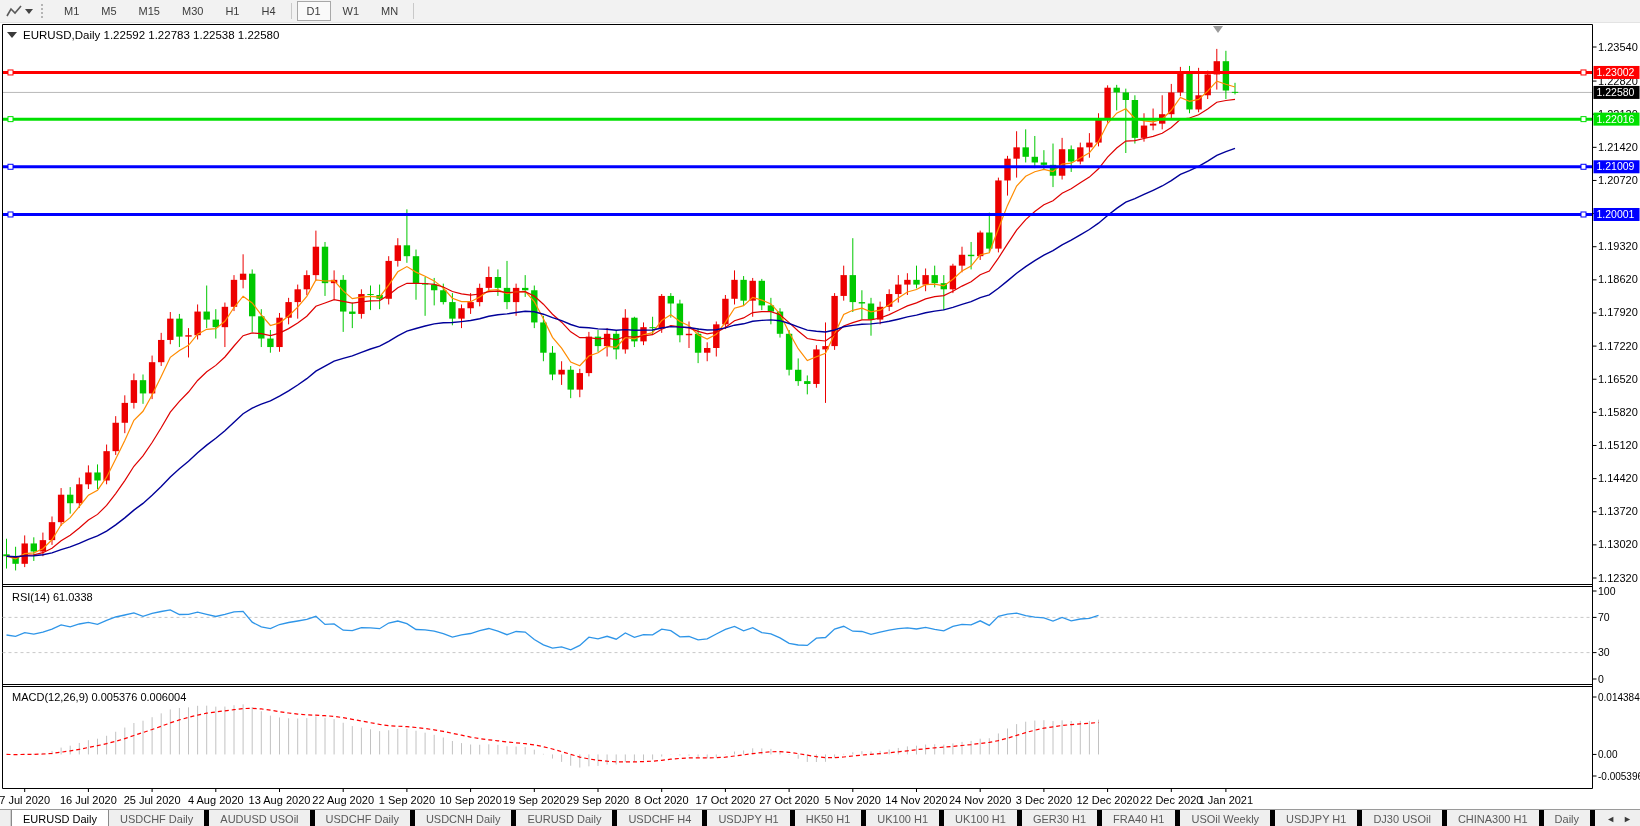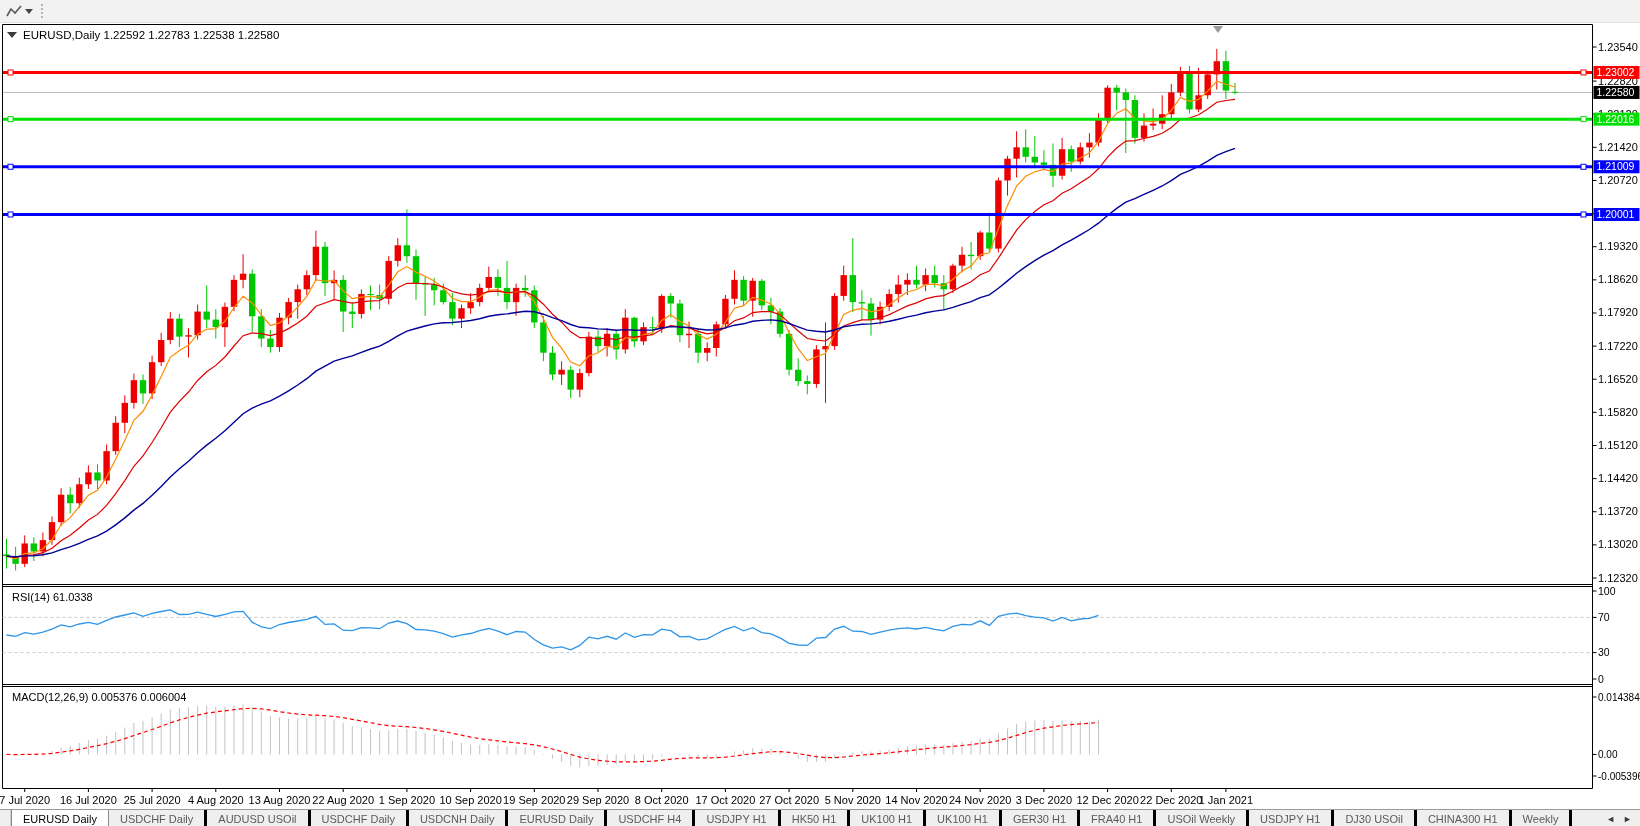--- a/index.html
+++ b/index.html
@@ -16,38 +16,51 @@
           cursor:pointer;line-height:14px;}
   .tf-btn.active{background:#fafafa;border:1px solid #a8a8a8;}
   .tf-sep{width:1px;height:16px;background:#c9c9c9;margin:0 4px;}
   
   #chart-svg{position:absolute;left:0;top:24px;}
   #chart-svg text{font-family:"Liberation Sans",sans-serif;}
   
   .tabbar{position:absolute;left:0;top:809px;width:1640px;height:17px;background:#efefef;
           border-top:1px solid #9a9a9a;display:flex;align-items:stretch;font-size:11px;color:#5a5a5a;}
   .tab-lead{width:10px;border-right:1px solid #cfcfcf;}
-  .tab{display:flex;align-items:center;padding:0 11px;border-right:3px solid #000000;
+  .tab{display:flex;align-items:center;padding:0 11px;border-right:5px solid #000000;
        white-space:nowrap;cursor:pointer;}
   .tab.active{background:#fff;color:#000;border-left:1px solid #8a8a8a;border-right:1px solid #8a8a8a;}
   .tab-arrows{margin-left:auto;display:flex;align-items:center;gap:8px;padding:0 8px;color:#3a3a3a;
               font-size:9px;}
   .tab-arrow{cursor:pointer;}
 </style>
 </head>
 <body>
 
 <div class="toolbar">
   <div class="tool-icon">
     <svg width="16" height="13" viewBox="0 0 16 13">
       <polyline points="1,11 5,4 9,8 15,1" fill="none" stroke="#5a5a5a" stroke-width="1.6"></polyline>
     </svg>
     <span class="caret-down"></span>
   </div>
   <div class="grip"></div>
+  <div id="tf-buttons" style="display:flex;align-items:center;">
+      <div class="tf-btn">M1</div>
+      <div class="tf-btn">M5</div>
+      <div class="tf-btn">M15</div>
+      <div class="tf-btn">M30</div>
+      <div class="tf-btn">H1</div>
+      <div class="tf-btn">H4</div>
+      <div class="tf-sep"></div>
+      <div class="tf-btn active">D1</div>
+      <div class="tf-btn">W1</div>
+      <div class="tf-btn">MN</div>
+      <div class="tf-sep"></div>
+    </div>
 </div>
 
 <svg id="chart-svg" width="1640" height="784">
     <line x1="2.5" y1="68.43315508021412" x2="1592.5" y2="68.43315508021412" stroke="#B8B8B8" stroke-width="1"></line>
     <g>
       <line x1="6.5" y1="514.7192513368985" x2="6.5" y2="544.5347593582887" stroke="#00C800" stroke-width="1"></line>
       <rect x="3.3" y="530.3368983957214" width="6.4" height="1.8930481283430254" fill="#00C800"></rect>
       <line x1="15.6" y1="522.7647058823533" x2="15.6" y2="546.4278074866309" stroke="#00C800" stroke-width="1"></line>
       <rect x="12.399999999999999" y="532.2299465240644" width="6.4" height="7.572192513368236" fill="#00C800"></rect>
       <line x1="24.7" y1="511.4064171122989" x2="24.7" y2="543.1149732620322" stroke="#EC0000" stroke-width="1"></line>
@@ -611,19 +624,19 @@
       <div class="tab">USDJPY H1</div>
       <div class="tab">HK50 H1</div>
       <div class="tab">UK100 H1</div>
       <div class="tab">UK100 H1</div>
       <div class="tab">GER30 H1</div>
       <div class="tab">FRA40 H1</div>
       <div class="tab">USOil Weekly</div>
       <div class="tab">USDJPY H1</div>
       <div class="tab">DJ30 USOil</div>
       <div class="tab">CHINA300 H1</div>
-      <div class="tab">Weekly</div>
+      <div class="tab">Daily</div>
     </div>
   <div class="tab-arrows">
     <span class="tab-arrow" id="tab-left">◄</span>
     <span class="tab-arrow" id="tab-right">►</span>
   </div>
 </div>
 
 </body></html>

